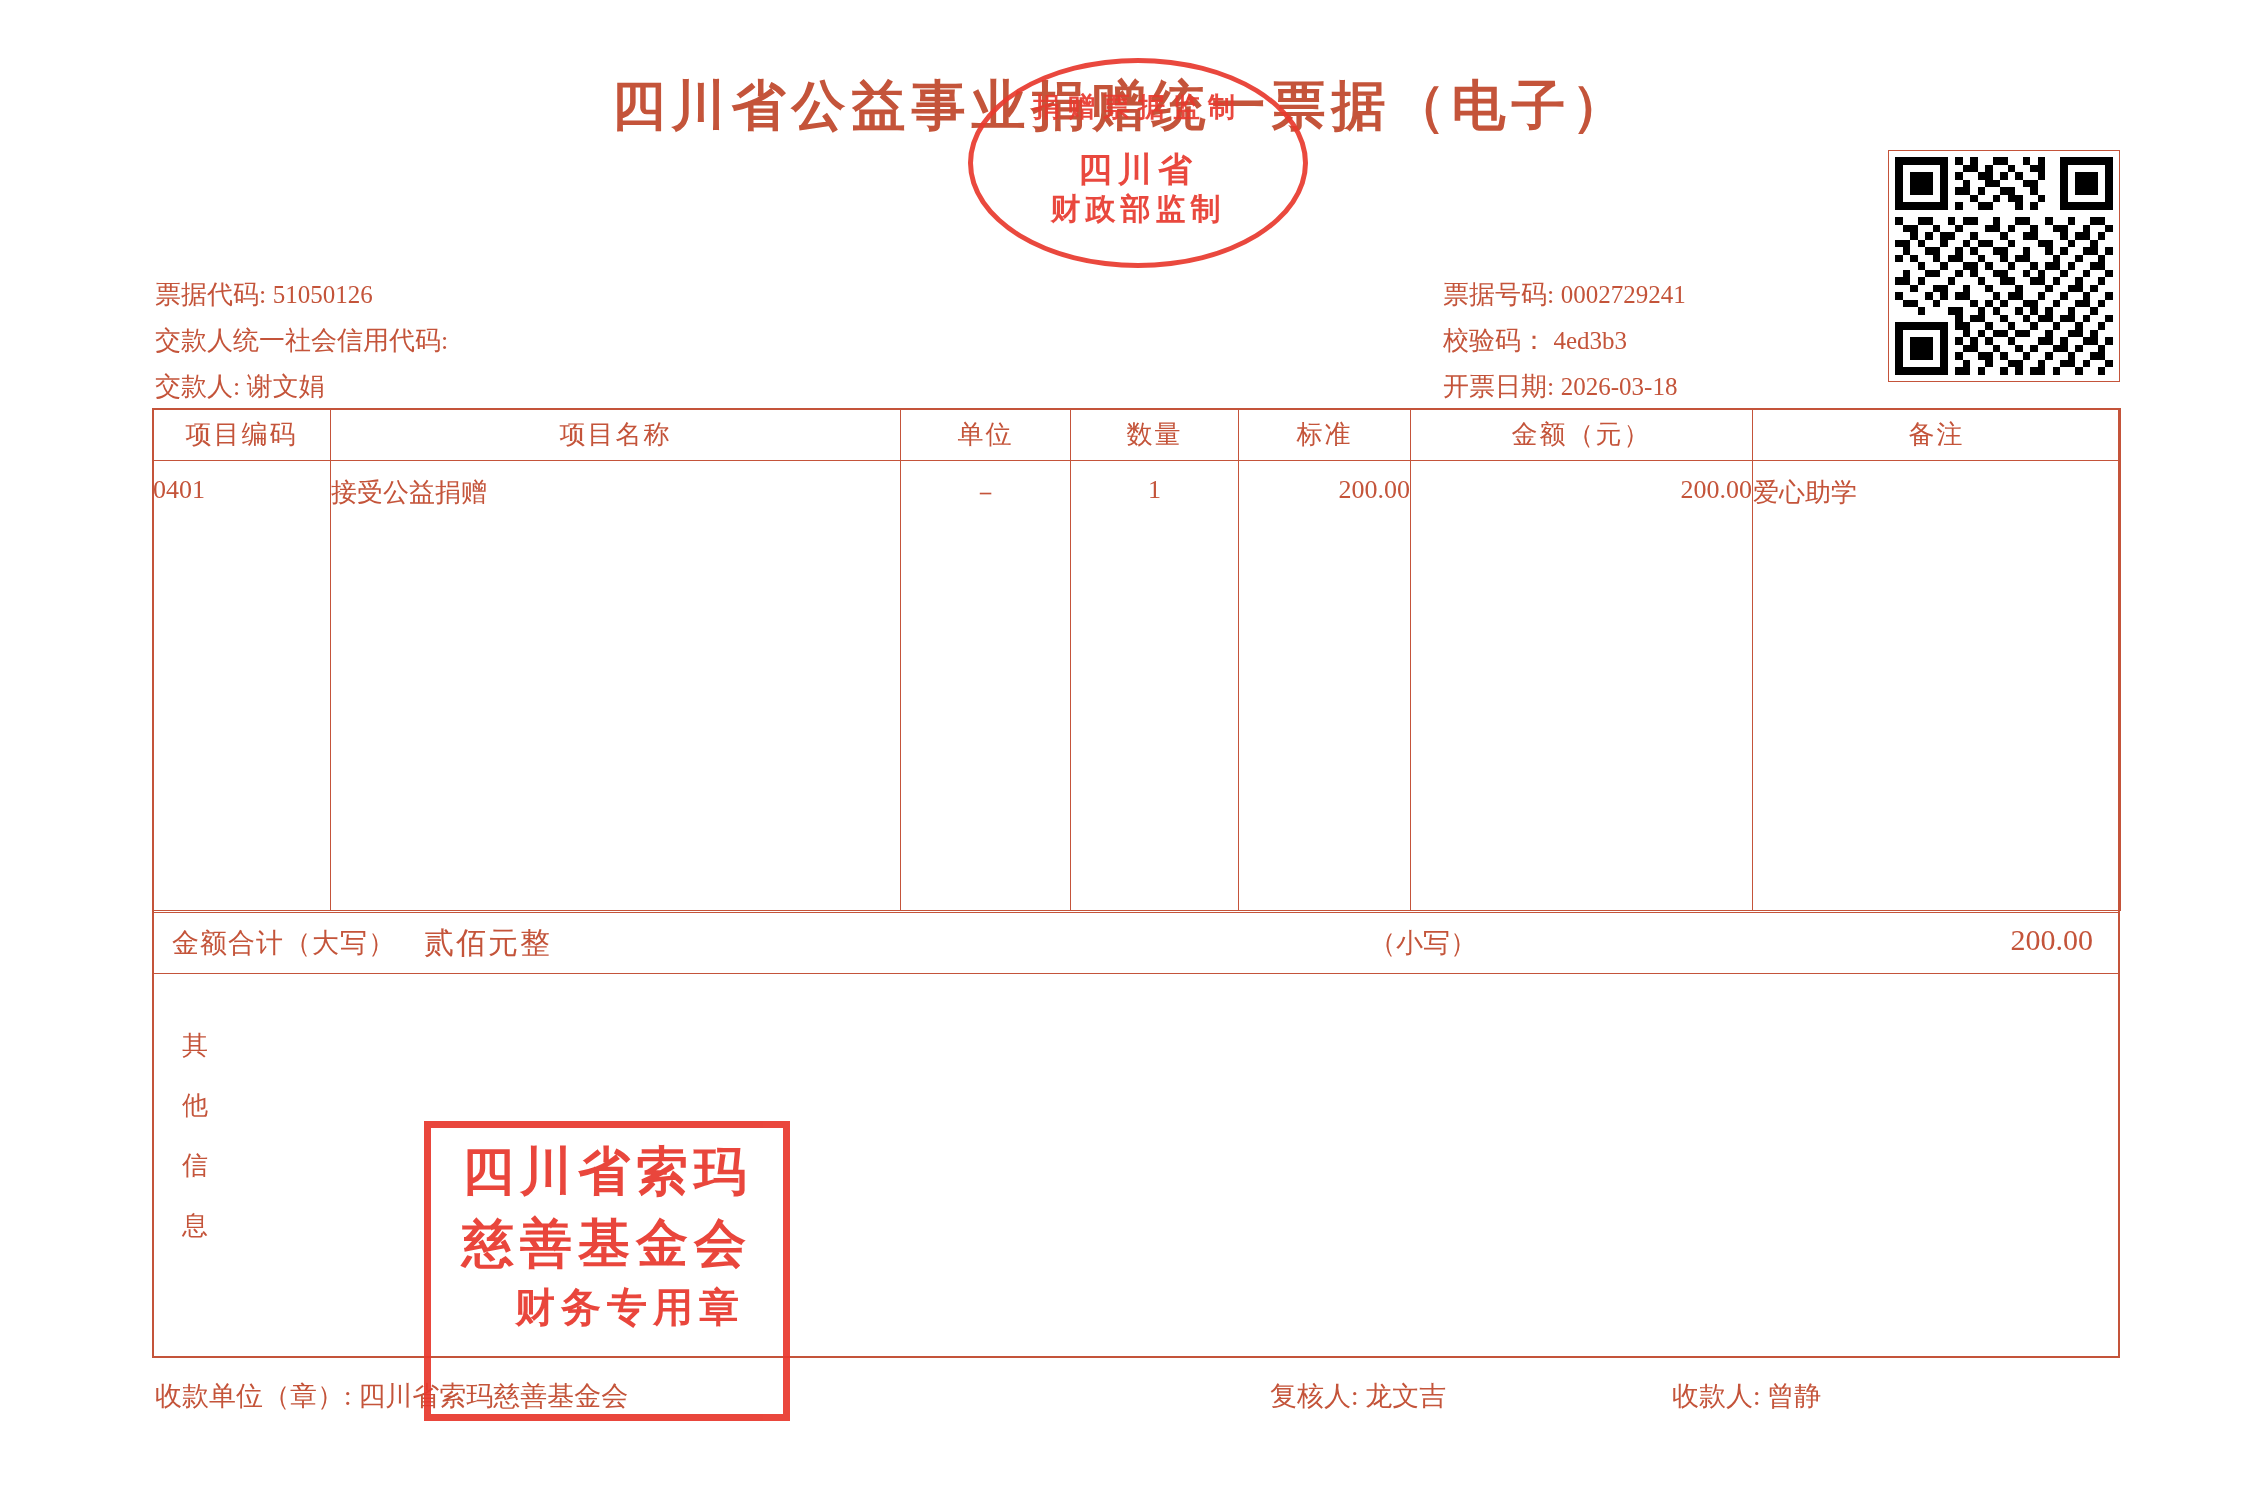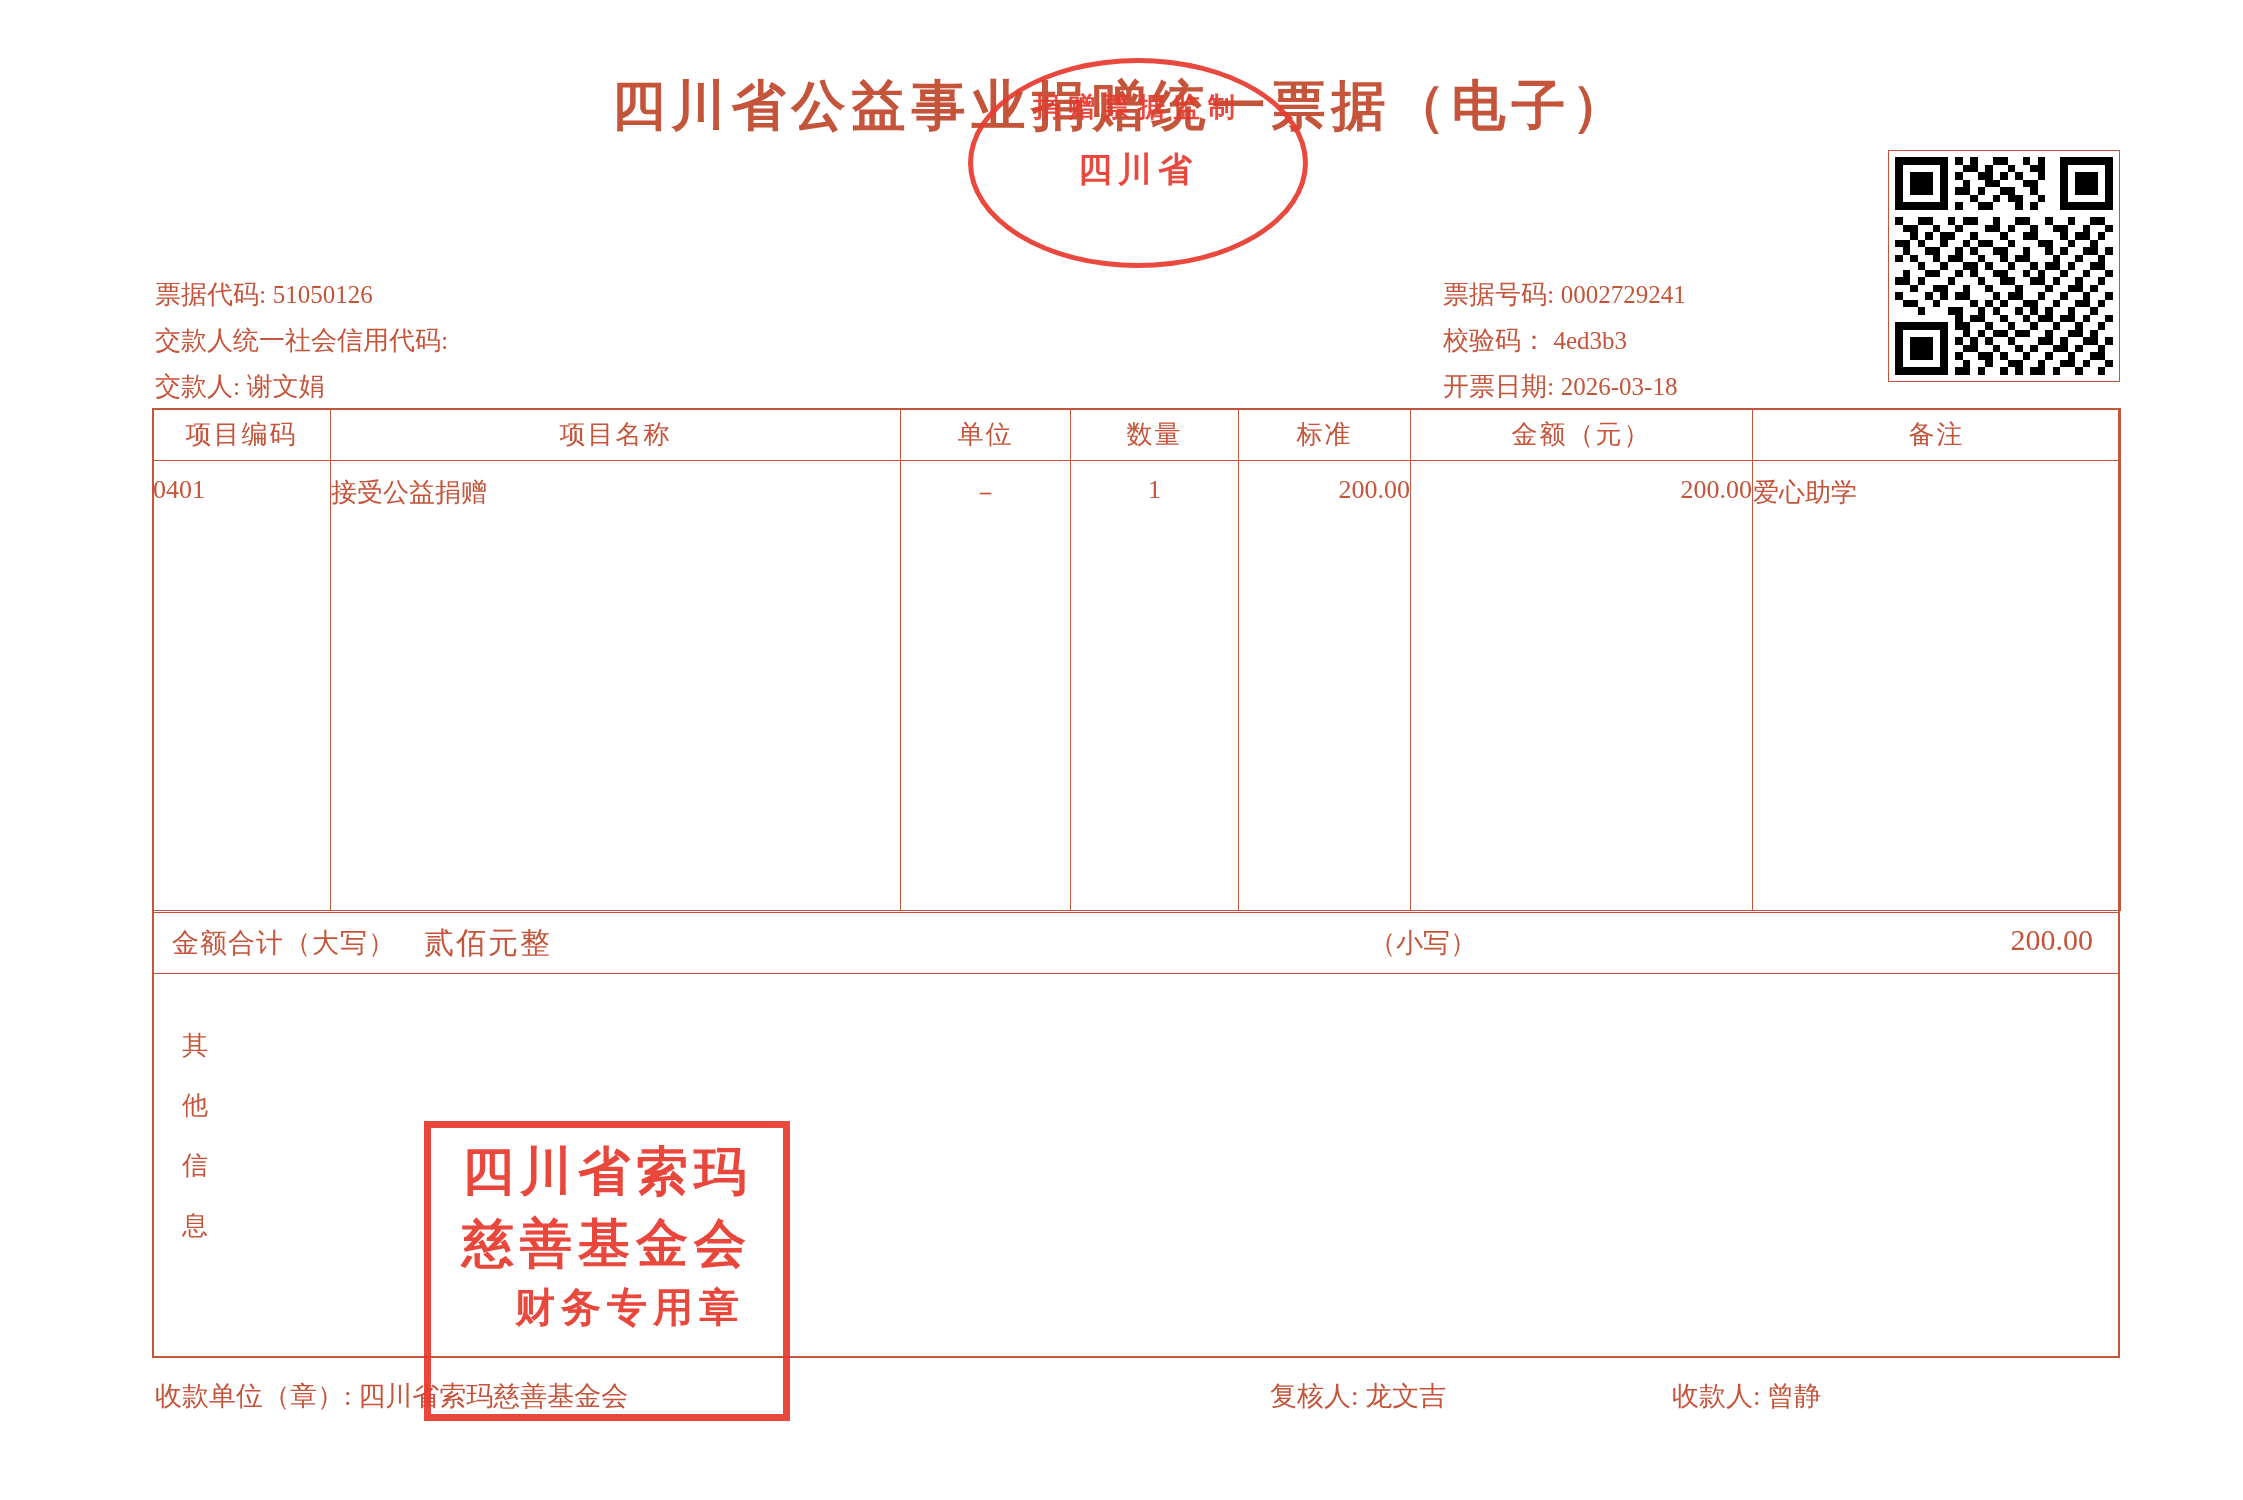--- a/index.html
+++ b/index.html
@@ -554,20 +554,21 @@
     </div>
     <div class="f3">
       <span>收款人:</span>
       <span>曾静</span>
     </div>
   </div>
 
   <div class="oval-seal">
     <div class="l1">捐赠票据监制</div>
     <div class="l2">四川省</div>
+    <div class="l3">财政部监制</div>
   </div>
 
   <div class="sq-seal">
     <div class="r1">四川省索玛</div>
     <div class="r2">慈善基金会</div>
     <div class="r3">财务专用章</div>
   </div>
 
 </div>
 

